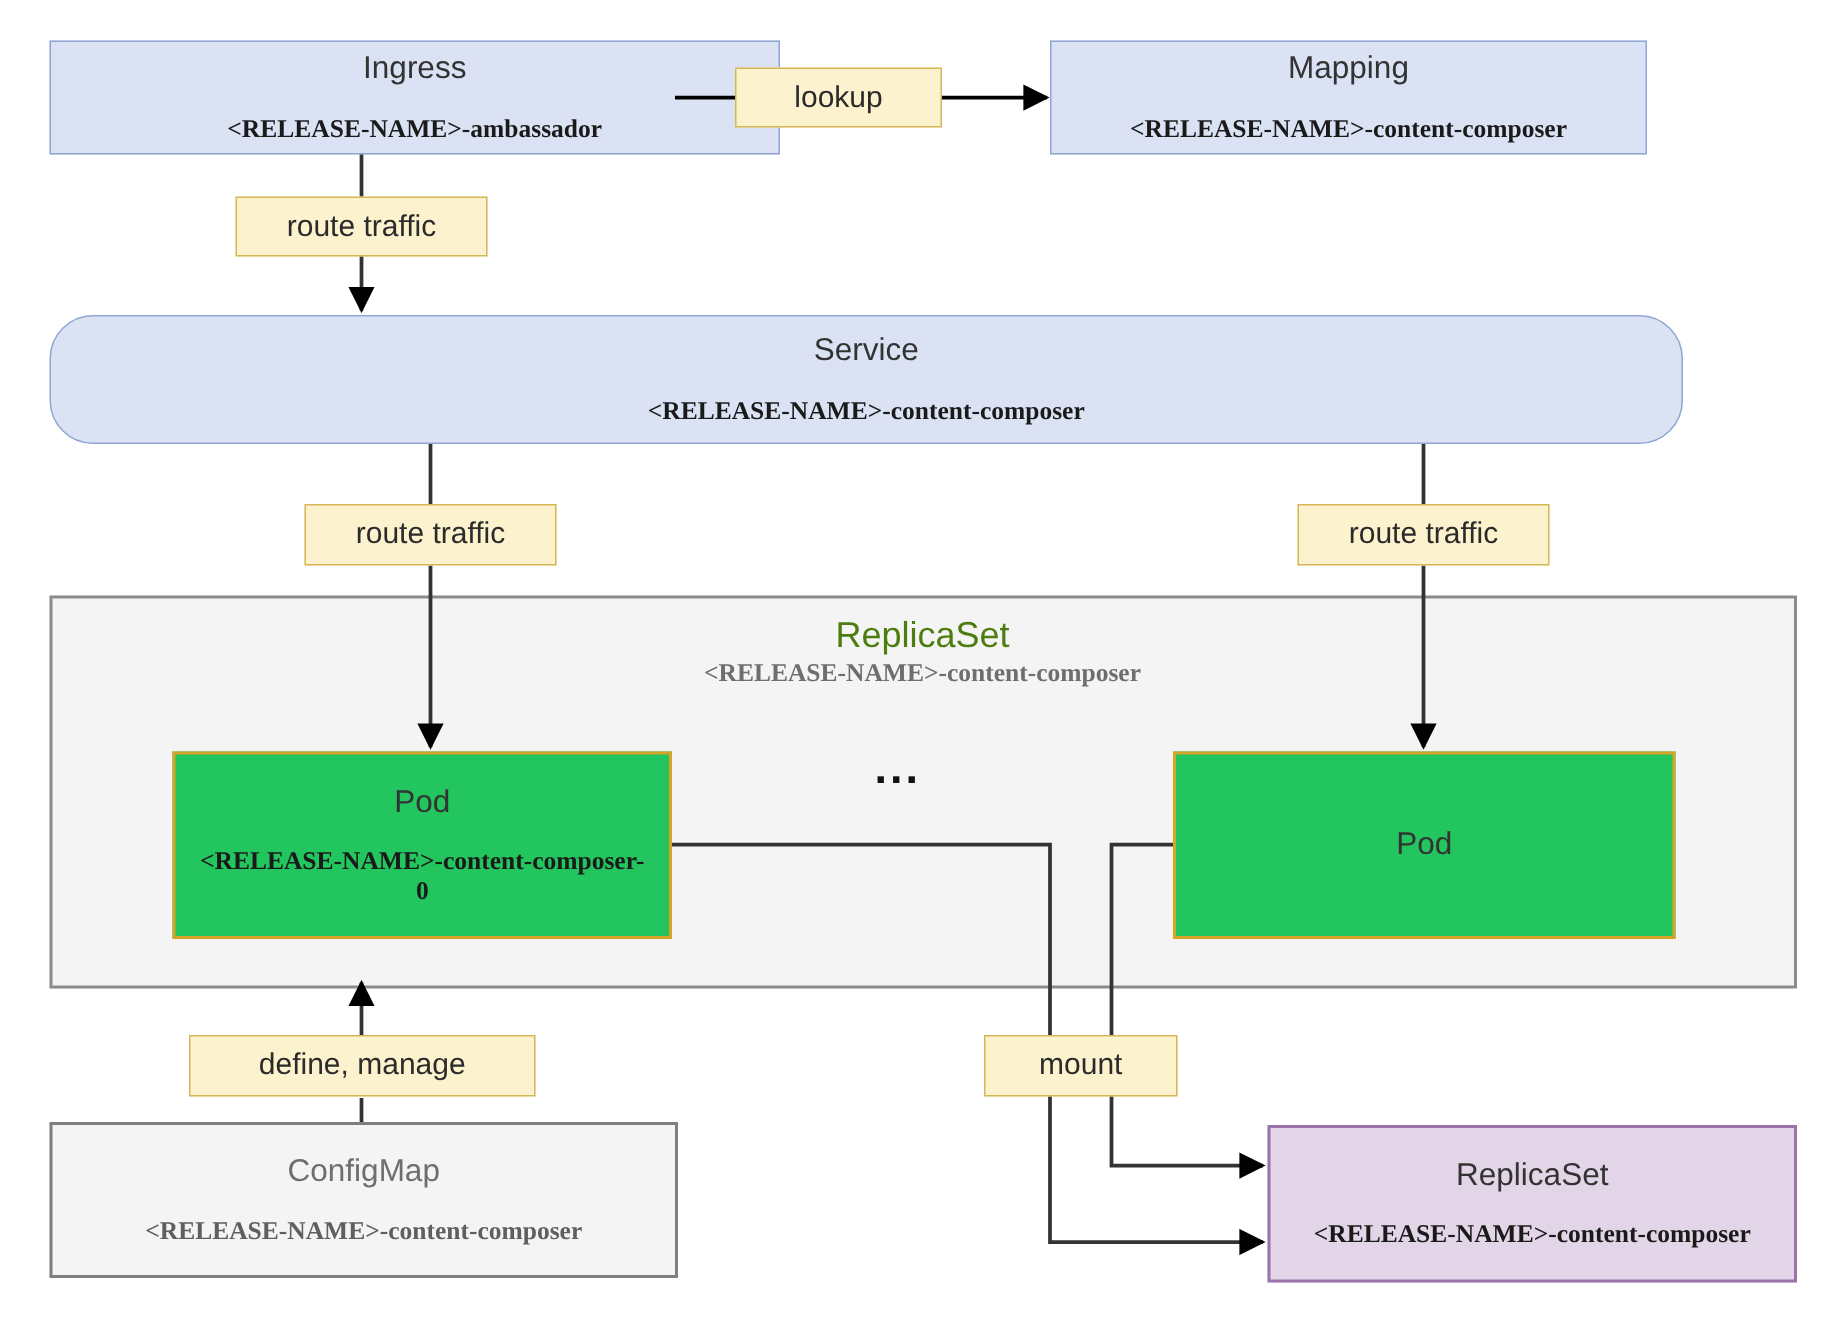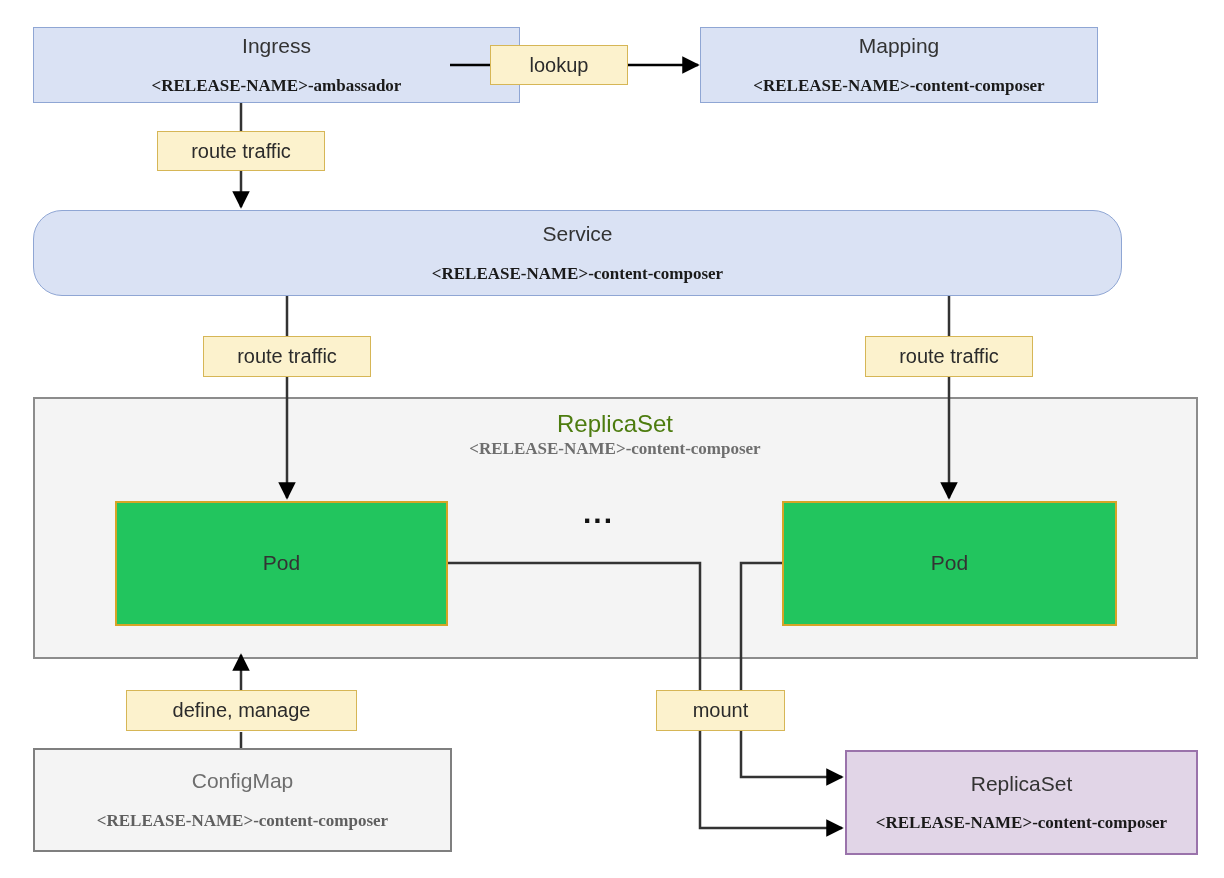--- a/index.html
+++ b/index.html
@@ -166,20 +166,21 @@
     <div class="subtitle">&lt;RELEASE-NAME&gt;-content-composer</div>
   </div>
 
   <div class="node blue" style="left:33px; top:210px; width:1089px; height:86px;border-radius:29px;">
     <div class="title">Service</div>
     <div class="subtitle">&lt;RELEASE-NAME&gt;-content-composer</div>
   </div>
 
   <div class="node orange" style="left:115px; top:501px; width:333px; height:125px; z-index:5;">
     <div class="title">Pod</div>
+    <div class="subtitle" style="max-width:300px;">&lt;RELEASE-NAME&gt;-content-composer-0</div>
   </div>
 
   <div class="node orange" style="left:782px; top:501px; width:335px; height:125px; z-index:5;">
     <div class="title">Pod</div>
   </div>
 
   <div class="node grey" style="left:33px; top:748px; width:419px; height:104px;">
     <div class="title" style="color:#6e6e6e;">ConfigMap</div>
     <div class="subtitle" style="color:#5f5f5f;">&lt;RELEASE-NAME&gt;-content-composer</div>
   </div>

